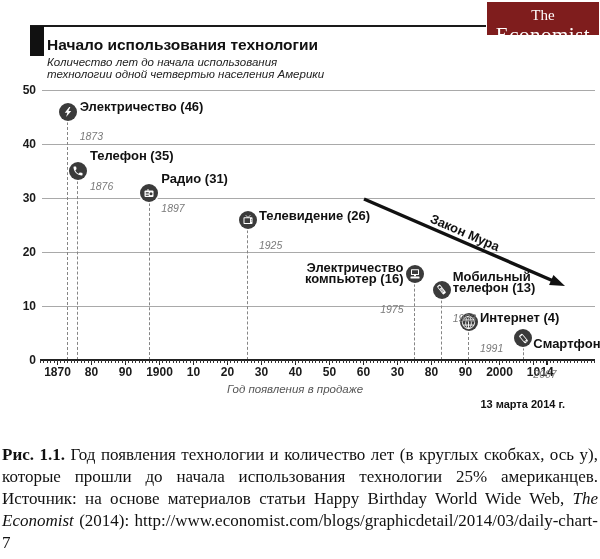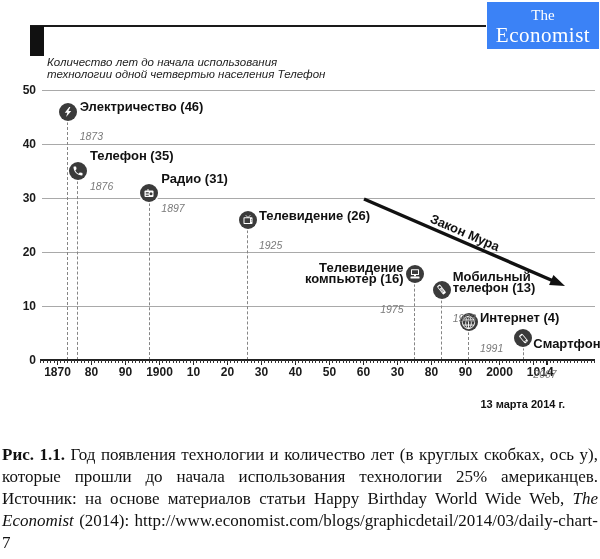--- a/index.html
+++ b/index.html
@@ -2,21 +2,21 @@
 <html><head>
 <meta charset="utf-8">
 <style>
   html,body{margin:0;padding:0;background:#fff;}
   body{font-family:"Liberation Sans",sans-serif;}
   .stage{position:relative;width:600px;height:559px;background:#fff;overflow:hidden;}
 
   
   .hdr-rule{position:absolute;left:30px;top:25px;width:456px;height:2px;background:#1a1a1a;}
   .pre-title{position:absolute;left:180px;top:6px;width:297px;text-align:right;font-size:13px;color:#1a1a1a;}
-  .logo{position:absolute;left:487px;top:2px;width:112px;height:47px;background:#3b82f6;color:#fff;
+  .logo{position:absolute;left:487px;top:2px;width:112px;height:33px;background:#7f1d1d;color:#fff;
         font-family:"Liberation Serif",serif;text-align:center;line-height:1;}
   .logo-l1{display:block;font-size:15px;margin-top:6px;}
   .logo-l2{display:block;font-size:21px;margin-top:2px;letter-spacing:.5px;}
   .black-tab{position:absolute;left:30px;top:26px;width:14px;height:30px;background:#111;}
   .chart-title{position:absolute;left:47px;top:36px;font-size:15.5px;font-weight:bold;color:#111;}
   .chart-sub{position:absolute;left:47px;font-size:11.5px;font-style:italic;color:#222;line-height:1;}
   .sub1{top:57px;} .sub2{top:69px;}
 
   
   .gridline{position:absolute;left:42px;width:553px;height:1px;background:#a9a9a9;z-index:1;}
@@ -55,22 +55,23 @@
 
 <div class="stage">
 
   <div class="hdr-rule"></div>
   <div class="logo">
     <span class="logo-l1">The</span>
     <span class="logo-l2">Economist</span>
   </div>
 
   <div class="black-tab"></div>
+  <div class="chart-title">Начало использования технологии</div>
   <div class="chart-sub sub1">Количество лет до начала использования</div>
-  <div class="chart-sub sub2">технологии одной четвертью населения Телефон</div>
+  <div class="chart-sub sub2">технологии одной четвертью населения Америки</div>
 
   <div id="plot">
       <div class="gridline" style="top: 360px;"></div>
       <div class="ytick" style="top: 353px;">0</div>
       <div class="gridline" style="top: 306px;"></div>
       <div class="ytick" style="top: 299px;">10</div>
       <div class="gridline" style="top: 252px;"></div>
       <div class="ytick" style="top: 245px;">20</div>
       <div class="gridline" style="top: 198px;"></div>
       <div class="ytick" style="top: 191px;">30</div>
@@ -162,21 +163,21 @@
       <div class="pt-dash" style="left: 413.75px; top: 273.6px; height: 86.4px;"></div>
       <div class="pt-circle" style="left: 405.5px; top: 264.6px;">
         <svg viewBox="0 0 24 24" width="12" height="12">
           <rect x="4" y="2.5" width="16" height="11.5" rx="1" fill="#fff"></rect>
           <rect x="6" y="4.5" width="12" height="7.5" fill="#3b3b3b"></rect>
           <rect x="10" y="14" width="4" height="2.6" fill="#fff"></rect>
           <rect x="3" y="17" width="18" height="4" rx="1.2" fill="#fff"></rect>
         </svg>
       </div>
       <div class="pt-label left" style="left: 203.5px; width: 200px; top: 261.6px;">
-        <div class="pt-name">Телевидение</div>
+        <div class="pt-name">Электричество</div>
         <div class="pt-name">компьютер (16)</div>
         <div class="pt-year">1975</div>
       </div>
       <div class="pt-dash" style="left: 440.95px; top: 289.8px; height: 70.2px;"></div>
       <div class="pt-circle" style="left: 432.7px; top: 280.8px;">
         <svg viewBox="0 0 24 24" width="13" height="13">
           <g transform="rotate(-38 12 12)">
             <rect x="8.5" y="2.5" width="7" height="19" rx="1.6" fill="#fff"></rect>
             <rect x="10" y="4.5" width="4" height="4.5" fill="#3b3b3b"></rect>
             <rect x="10" y="11" width="1.5" height="1.5" fill="#3b3b3b"></rect>
@@ -224,17 +225,18 @@
     </div>
 
   <svg class="arrow-svg">
     <line id="ml-line" stroke="#111" stroke-width="3.4" x1="364" y1="199" x2="553.9873345983121" y2="281.23332393061276"></line>
     <polygon id="ml-head" fill="#111" points="565,286 549.0494417160877,285.0891265557062 553.4188947796928,274.99418327082566"></polygon>
   </svg>
   <div class="arrow-label">Закон Мура</div>
 
   <div class="xaxis-line"></div>
   <div class="xaxis-ticks"></div>
+  <div class="axis-label">Год появления в продаже</div>
   <div class="date-note">13 марта 2014 г.</div>
 
   <p class="caption"><span class="b">Рис. 1.1.</span><span> Год появления технологии и количество лет (в круглых скобках, ось y), которые прошли до начала использования технологии 25% американцев. Источник: на основе материалов статьи Happy Birthday World Wide Web, </span><span class="i">The Economist</span><span> (2014): http://www.economist.com/blogs/graphicdetail/2014/03/daily-chart-7</span></p>
 
 </div>
 
 </body></html>

